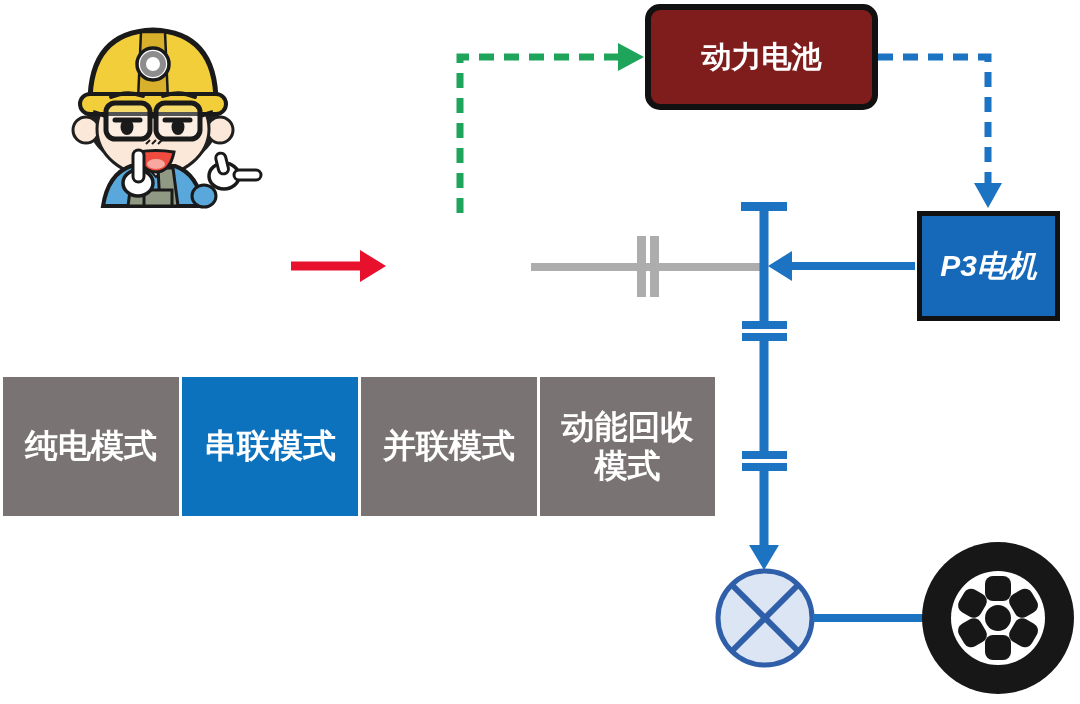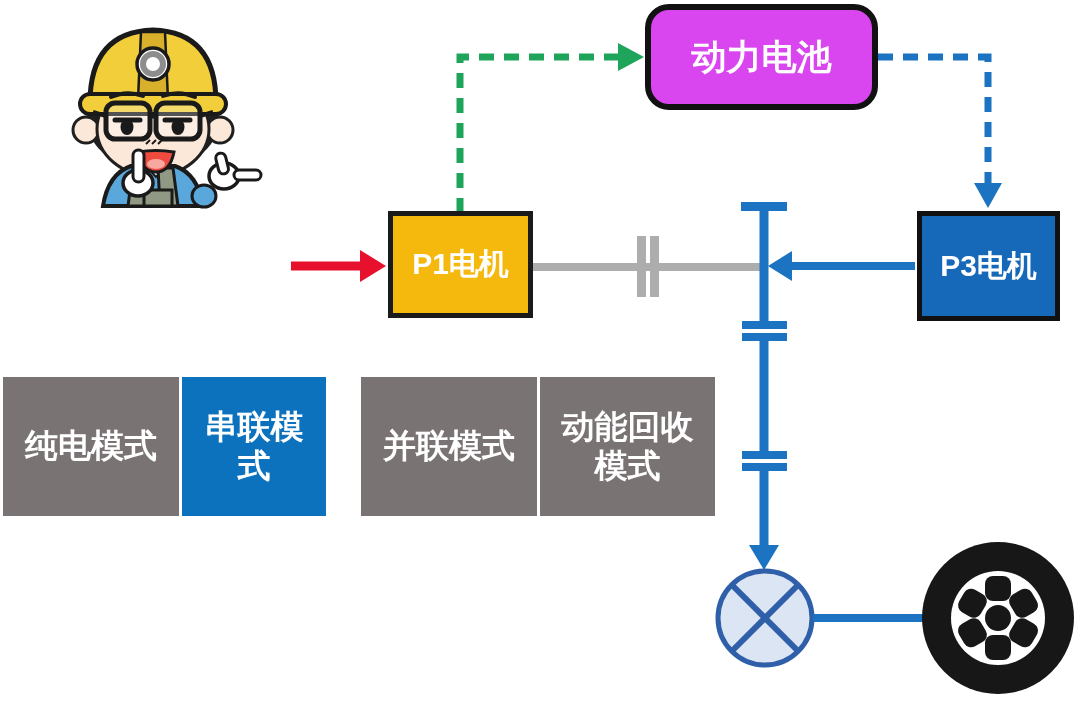--- a/index.html
+++ b/index.html
@@ -12,32 +12,32 @@
     position:absolute;z-index:2;box-sizing:border-box;
     display:flex;align-items:center;justify-content:center;
     color:#FFFFFF;font-weight:700;text-align:center;
   }
   .box .lbl{position:relative;z-index:3;}
   .engine{left:5px;top:205px;width:285px;height:123px;background:#E97C26;border:5px solid #1A1A1A;font-size:34px;overflow:hidden;}
   .engine .stripe{position:absolute;left:0;right:0;top:35px;height:50px;background:#E23A28;z-index:1;}
   .engine .cyl{position:absolute;width:50px;height:50px;border-radius:50%;background:#E8140E;border:3px solid rgba(255,255,255,0.92);box-sizing:border-box;top:33px;z-index:2;}
   .cyl1{left:12px;} .cyl2{left:77px;} .cyl3{left:142px;} .cyl4{left:207px;}
   .p1{left:388px;top:211px;width:145px;height:107px;background:#F4B90C;border:5px solid #1A1A1A;font-size:30px;}
-  .battery{left:645px;top:4px;width:233px;height:106px;background:#d946ef;border:6px solid #111111;border-radius:24px;font-size:35px;}
-  .p3{left:917px;top:211px;width:143px;height:110px;background:#1668B9;border:5px solid #111111;font-size:30px;}
+  .battery{left:645px;top:4px;width:233px;height:106px;background:#7f1d1d;border:6px solid #111111;border-radius:15px;font-size:30px;}
+  .p3{left:917px;top:211px;width:143px;height:110px;background:#1668B9;border:5px solid #111111;font-size:30px;font-style:italic;}
   .tabs{position:absolute;left:0;top:377px;width:1080px;height:139px;z-index:2;}
   .tab{
     position:absolute;top:0;height:139px;box-sizing:border-box;
     display:flex;align-items:center;justify-content:center;
     background:#7A7373;color:#FFFFFF;font-weight:700;font-size:33px;line-height:1.18;
     text-align:center;padding:0 14px;cursor:pointer;
   }
   .tab.active{background:#0C72BE;}
   .tab1{left:3px;width:176px;}
-  .tab2{left:182px;width:144px;font-family:Liberation Serif, serif;}
+  .tab2{left:182px;width:176px;font-family:Liberation Serif, serif;}
   .tab3{left:361px;width:176px;}
   .tab4{left:540px;width:175px;align-items:center;}
 </style>
 </head>
 <body>
 
 <div class="stage">
 
   <svg class="layer" width="1080" height="704" viewBox="0 0 1080 704">
 
@@ -146,23 +146,20 @@
         <rect x="-13" y="-42" width="26" height="25" rx="8" transform="rotate(120)"></rect>
         <rect x="-13" y="-42" width="26" height="25" rx="8" transform="rotate(180)"></rect>
         <rect x="-13" y="-42" width="26" height="25" rx="8" transform="rotate(240)"></rect>
         <rect x="-13" y="-42" width="26" height="25" rx="8" transform="rotate(300)"></rect>
       </g>
       <circle r="13" fill="#171717"></circle>
     </g>
   </svg>
 
 
-  <div class="box p1">
-    <span class="lbl">P1电机</span>
-  </div>
 
   <div class="box battery">
     <span class="lbl">动力电池</span>
   </div>
 
   <div class="box p3">
     <span class="lbl">P3电机</span>
   </div>
 
   <div class="tabs">

